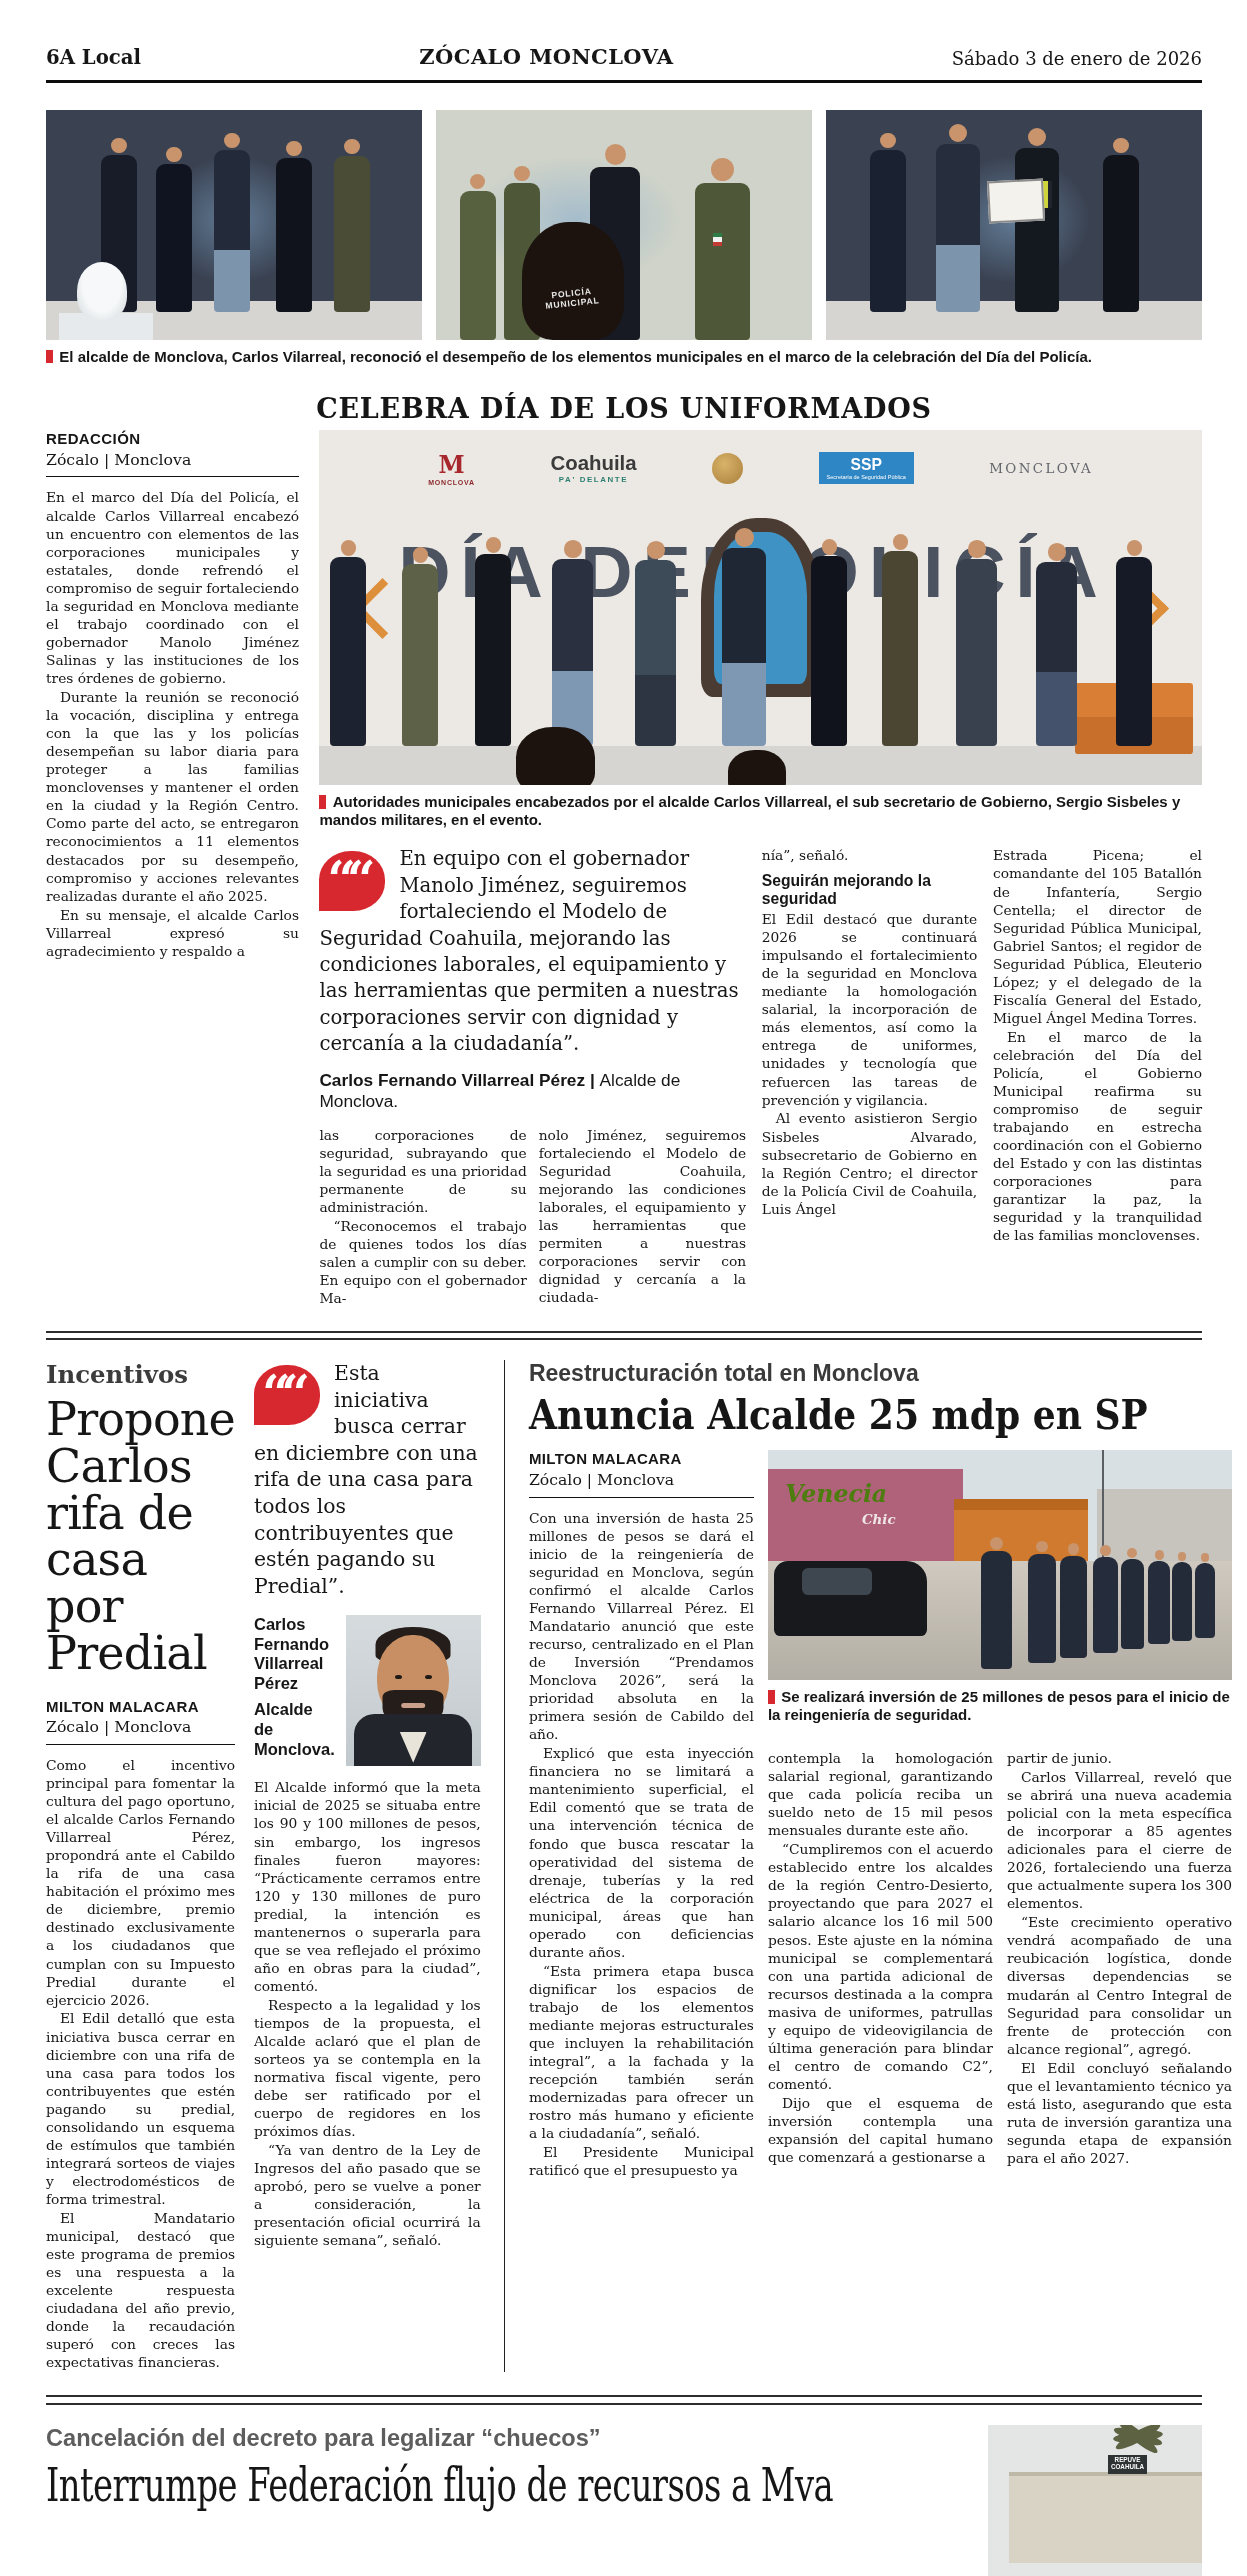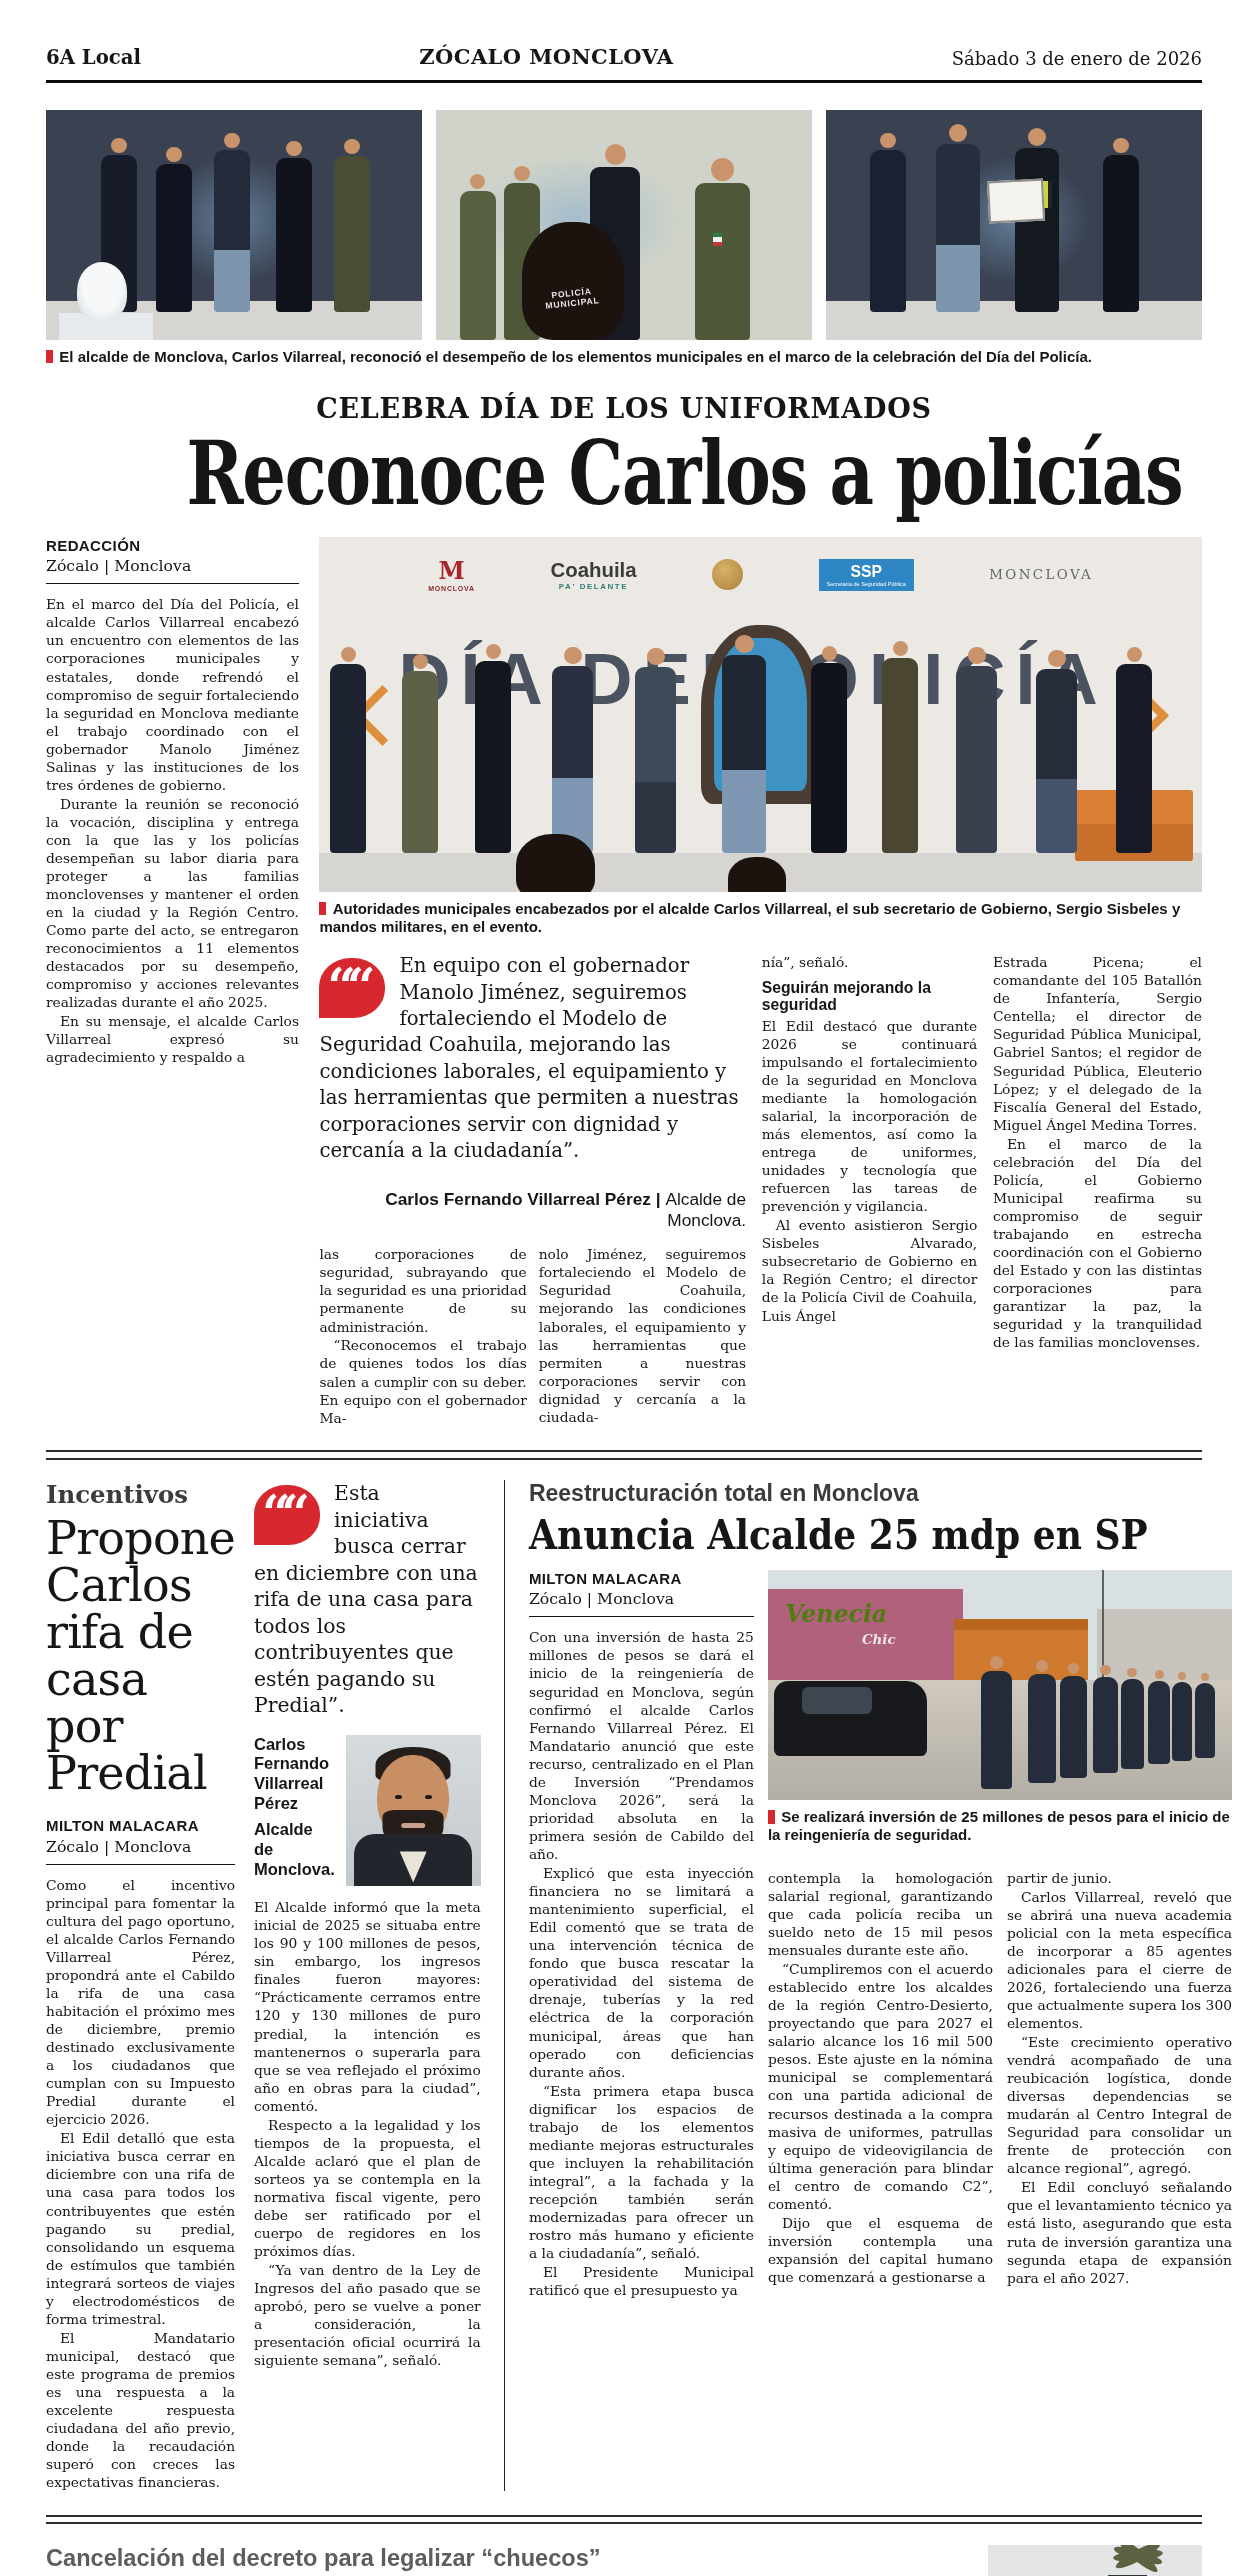--- a/index.html
+++ b/index.html
@@ -44,21 +44,21 @@
   .a3-grid{display:grid;grid-template-columns:1fr 1fr 1fr;grid-template-rows:auto auto;gap:12.6px 14px}
   .a3-colA{grid-column:1;grid-row:1/3}
   .a3-photo{grid-column:2/4;grid-row:1}
   .a4-grid{display:grid;grid-template-columns:repeat(4,1fr) 214px;gap:17.3px}
   .a4-head{grid-column:1/5}
   .a4-photo{grid-column:5;grid-row:1/3}
   
   .qicon{width:66px;height:60px;background:#d7282f;border-radius:48% 48% 48% 0;position:relative;float:left;margin:4.7px 14px 3.1px 0}
   .qicon::after{content:"\201C\201C";position:absolute;left:7.9px;top:-6.3px;font:bold 50px/1.4 "DejaVu Serif",serif;color:#fff;letter-spacing:-9.4px}
   .bigquote{font:19.7px/1.34 "DejaVu Serif",serif}
-  .quote-attr{font:bold 17.3px "Liberation Sans",sans-serif;text-align:right;margin-top:25px}
+  .quote-attr{font:bold 17.3px "Liberation Sans",sans-serif;margin-top:12px}
   .quote-attr .role{font-weight:normal}
   .pullquote{font:20.4px/1.3 "DejaVu Serif",serif}
   .attr-row{display:flex;gap:11px;margin:15.7px 0 12.6px;align-items:flex-start}
   .attr-stack{font:bold 16.5px/1.2 "Liberation Sans",sans-serif;flex:1}
   .attr-stack .role{font-weight:bold;margin-top:6.3px}
   
   .ph{position:relative;overflow:hidden;background:#3a4252}
   .floor{position:absolute;left:0;right:0;bottom:0;height:39px;background:#d7d5d1}
   .pp{position:absolute;bottom:var(--b,39px);left:var(--x);width:var(--w,36px);z-index:2}
   .pp::before{content:"";display:block;margin:0 auto 1.6px;width:calc(var(--w,36px)*.42);height:calc(var(--w,36px)*.42);border-radius:50%;background:var(--s,#c9946c)}
@@ -156,21 +156,20 @@
       <i class="pp" style="--x:110px;--w:44px;--h:168px;--c:#262d3c;--sp:60%;--lc:#7d94ad;--b:28px"></i>
       <i class="pp" style="--x:189px;--w:44px;--h:164px;--c:#14181f;--b:28px"></i>
       <i class="vest" style="left:195px;bottom:132px"></i>
       <i class="pp" style="--x:277px;--h:157px;--c:#10131a;--b:28px"></i>
       <div class="cert" style="left:162px;bottom:118px"></div>
     </div>
   </div>
   <p class="caption"><span class="cap-mark"></span><span>El alcalde de Monclova, Carlos Vilarreal, reconoció el desempeño de los elementos municipales en el marco de la celebración del Día del Policía.</span></p>
 
   <p class="kicker-main">CELEBRA DÍA DE LOS UNIFORMADOS</p>
-  <h1 class="headline-main"><span>Reconoce Carlos a policías</span></h1>
 
   <div class="lead-grid">
     <div>
       <div class="byline-name">REDACCIÓN</div>
       <div class="byline-outlet">Zócalo | Monclova</div>
       <div class="byline-rule"></div>
       <div class="body-text">
         <p>En el marco del Día del Policía, el alcalde Carlos Villarreal encabezó un encuentro con elementos de las corporaciones municipales y estatales, donde refrendó el compromiso de seguir fortaleciendo la seguridad en Monclova mediante el trabajo coordinado con el gobernador Manolo Jiménez Salinas y las instituciones de los tres órdenes de gobierno.</p>
         <p>Durante la reunión se reconoció la vocación, disciplina y entrega con la que las y los policías desempeñan su labor diaria para proteger a las familias monclovenses y mantener el orden en la ciudad y la Región Centro. Como parte del acto, se entregaron reconocimientos a 11 elementos destacados por su desempeño, compromiso y acciones relevantes realizadas durante el año 2025.</p>
         <p>En su mensaje, el alcalde Carlos Villarreal expresó su agradecimiento y respaldo a</p>

